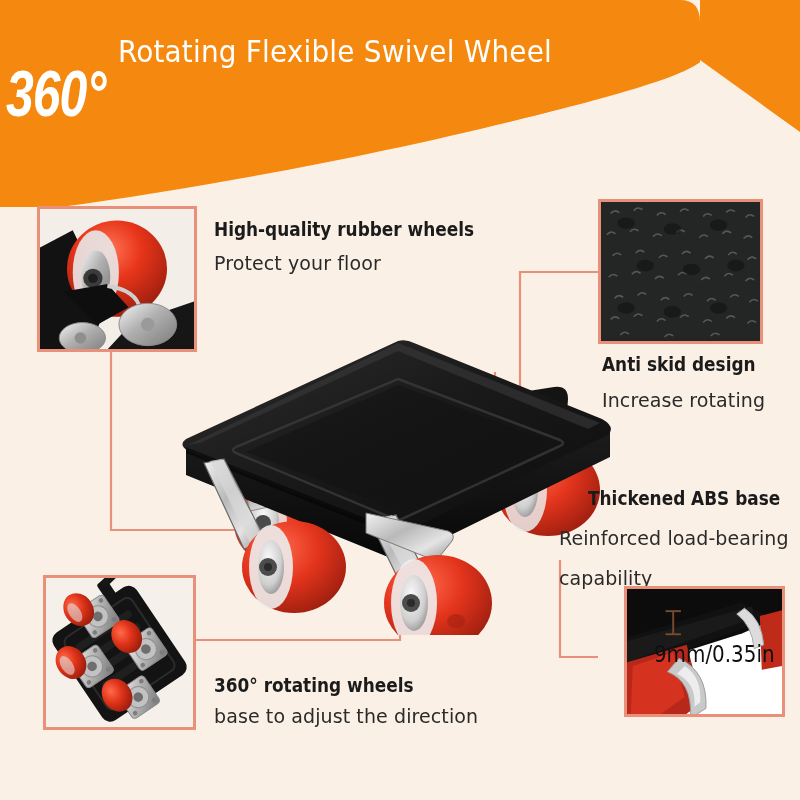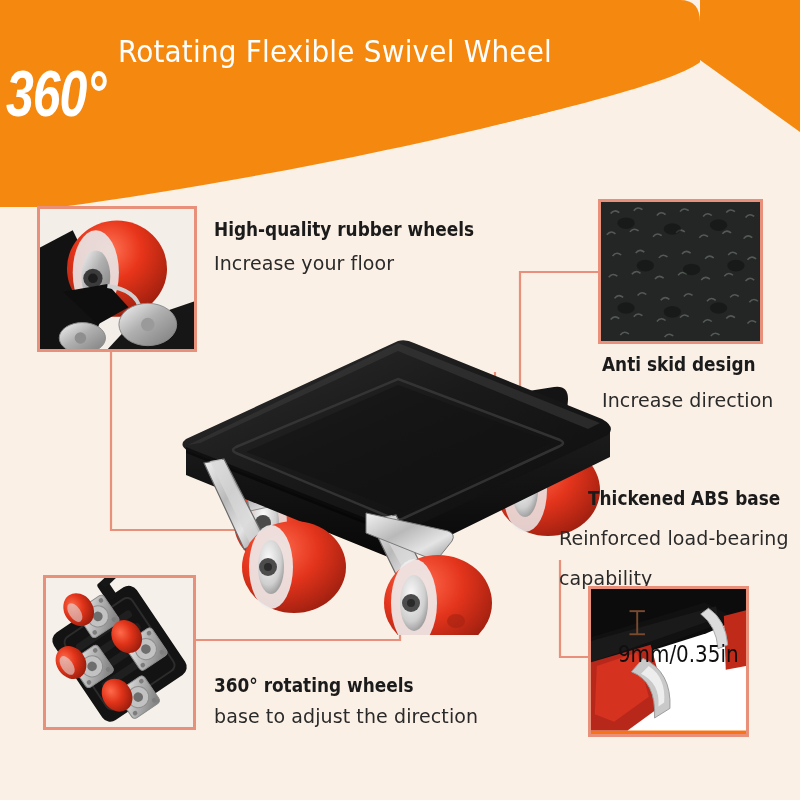--- a/index.html
+++ b/index.html
@@ -194,21 +194,21 @@
       <circle cx="55" cy="72" r="5" fill="#1d1d1d"></circle>
       <path d="M24,86 L70,78 L92,102 L60,120 Z" fill="#0e0e0e"></path>
       <path d="M70,80 Q100,84 104,104 Q106,116 92,118" fill="none" stroke="#cfcfcf" stroke-width="4"></path>
       <ellipse cx="112" cy="120" rx="30" ry="22" fill="url(#w1steel)" stroke="#8a8a8a"></ellipse>
       <circle cx="112" cy="120" r="7" fill="#9a9a9a"></circle>
       <ellipse cx="44" cy="134" rx="24" ry="16" fill="url(#w1steel)" stroke="#888"></ellipse>
       <circle cx="42" cy="134" r="6" fill="#8f8f8f"></circle>
     </svg>
   </div>
   <div class="head-txt" style="left:214px;top:217px;">High-quality rubber wheels</div>
-  <div class="sub-txt" style="left:214px;top:252px;">Increase your floor</div>
+  <div class="sub-txt" style="left:214px;top:252px;">Protect your floor</div>
 
   <div class="photo-box" style="left:598px;top:199px;width:165px;height:145px;background:#1c1f1e;">
     <svg class="photo-inner" viewBox="0 0 165 145">
       <rect width="165" height="145" fill="#232624"></rect>
       <g fill="none" stroke="#7e8480" stroke-width="1.6" opacity=".55">
         <path d="M10,12 q4,-5 9,-1"></path>
           <path d="M34,9 q4,-5 9,-1"></path>
           <path d="M58,14 q4,-5 9,-1"></path>
         <path d="M82,10 q4,-5 9,-1"></path>
           <path d="M106,15 q4,-5 9,-1"></path>
@@ -260,21 +260,21 @@
           <ellipse cx="46" cy="66" rx="9" ry="6"></ellipse>
         <ellipse cx="94" cy="70" rx="9" ry="6"></ellipse>
           <ellipse cx="140" cy="66" rx="9" ry="6"></ellipse>
         <ellipse cx="26" cy="110" rx="9" ry="6"></ellipse>
           <ellipse cx="74" cy="114" rx="9" ry="6"></ellipse>
         <ellipse cx="122" cy="110" rx="9" ry="6"></ellipse>
       </g>
     </svg>
   </div>
   <div class="head-txt" style="left:602px;top:352px;">Anti skid design</div>
-  <div class="sub-txt" style="left:602px;top:389px;">Increase direction</div>
+  <div class="sub-txt" style="left:602px;top:389px;">Increase rotating</div>
 
   <div class="head-txt" style="left:588px;top:486px;">Thickened ABS base</div>
   <div class="sub-txt wrapline" style="left:559px;top:518px;width:248px;line-height:40px;">Reinforced load-bearing capability</div>
 
   <div class="photo-box" style="left:43px;top:575px;width:153px;height:155px;">
     <svg class="photo-inner" viewBox="0 0 153 155">
       <defs>
         <radialGradient id="w3red" cx="0.4" cy="0.3" r="0.8">
           <stop offset="0" stop-color="#ff6a4a"></stop>
           <stop offset="0.45" stop-color="#e03319"></stop>
@@ -342,21 +342,21 @@
       <ellipse cx="84" cy="61" rx="15" ry="18" transform="rotate(-34 84 61)" fill="url(#w3red)"></ellipse>
       <ellipse cx="26" cy="88" rx="15" ry="18" transform="rotate(-34 26 88)" fill="url(#w3red)"></ellipse>
       <ellipse cx="74" cy="122" rx="15" ry="18" transform="rotate(-34 74 122)" fill="url(#w3red)"></ellipse>
       <ellipse cx="30" cy="36" rx="6" ry="11" transform="rotate(-34 30 36)" fill="#ddd" opacity=".6"></ellipse>
       <ellipse cx="22" cy="91" rx="6" ry="11" transform="rotate(-34 22 91)" fill="#ddd" opacity=".6"></ellipse>
     </svg>
   </div>
   <div class="head-txt" style="left:214px;top:673px;">360° rotating wheels</div>
   <div class="sub-txt" style="left:214px;top:705px;">base to adjust the direction</div>
 
-  <div class="photo-box" style="left:588px;top:586px;width:161px;height:151px;background:#f97316;">
+  <div class="photo-box" style="left:624px;top:586px;width:161px;height:131px;background:#f97316;">
     <svg class="photo-inner" viewBox="0 0 161 147">
       <rect width="161" height="147" fill="#ffffff"></rect>
 
       <path d="M0,0 L161,0 L161,28 L120,46 L0,84 Z" fill="#0c0c0c"></path>
       <path d="M0,50 L118,14 L150,30 L0,86 Z" fill="#111"></path>
       <path d="M0,54 L130,18 L132,30 L0,76 Z" fill="#1a1a1a"></path>
 
       <path d="M0,76 L62,58 L78,118 L38,147 L0,147 Z" fill="#b8281a"></path>
       <path d="M6,80 L48,66 L60,112 L24,138 L4,130 Z" fill="#d63220"></path>
 

